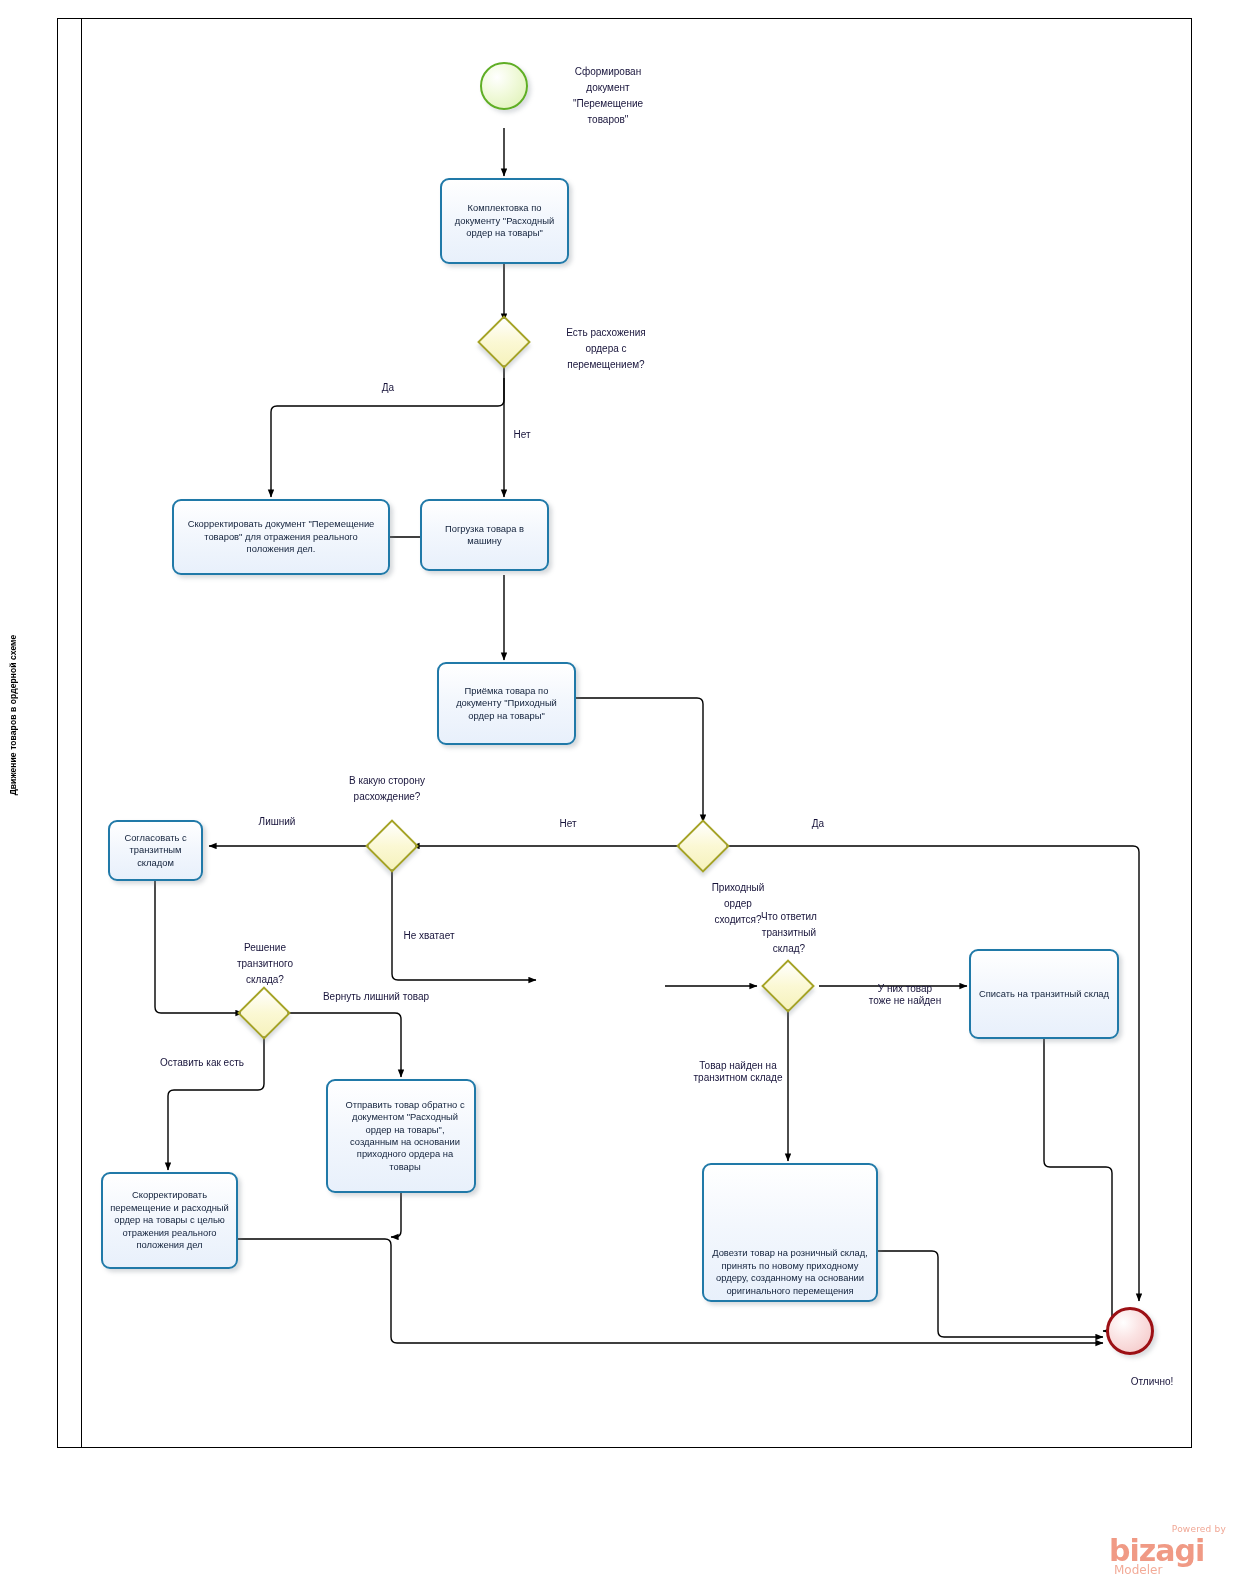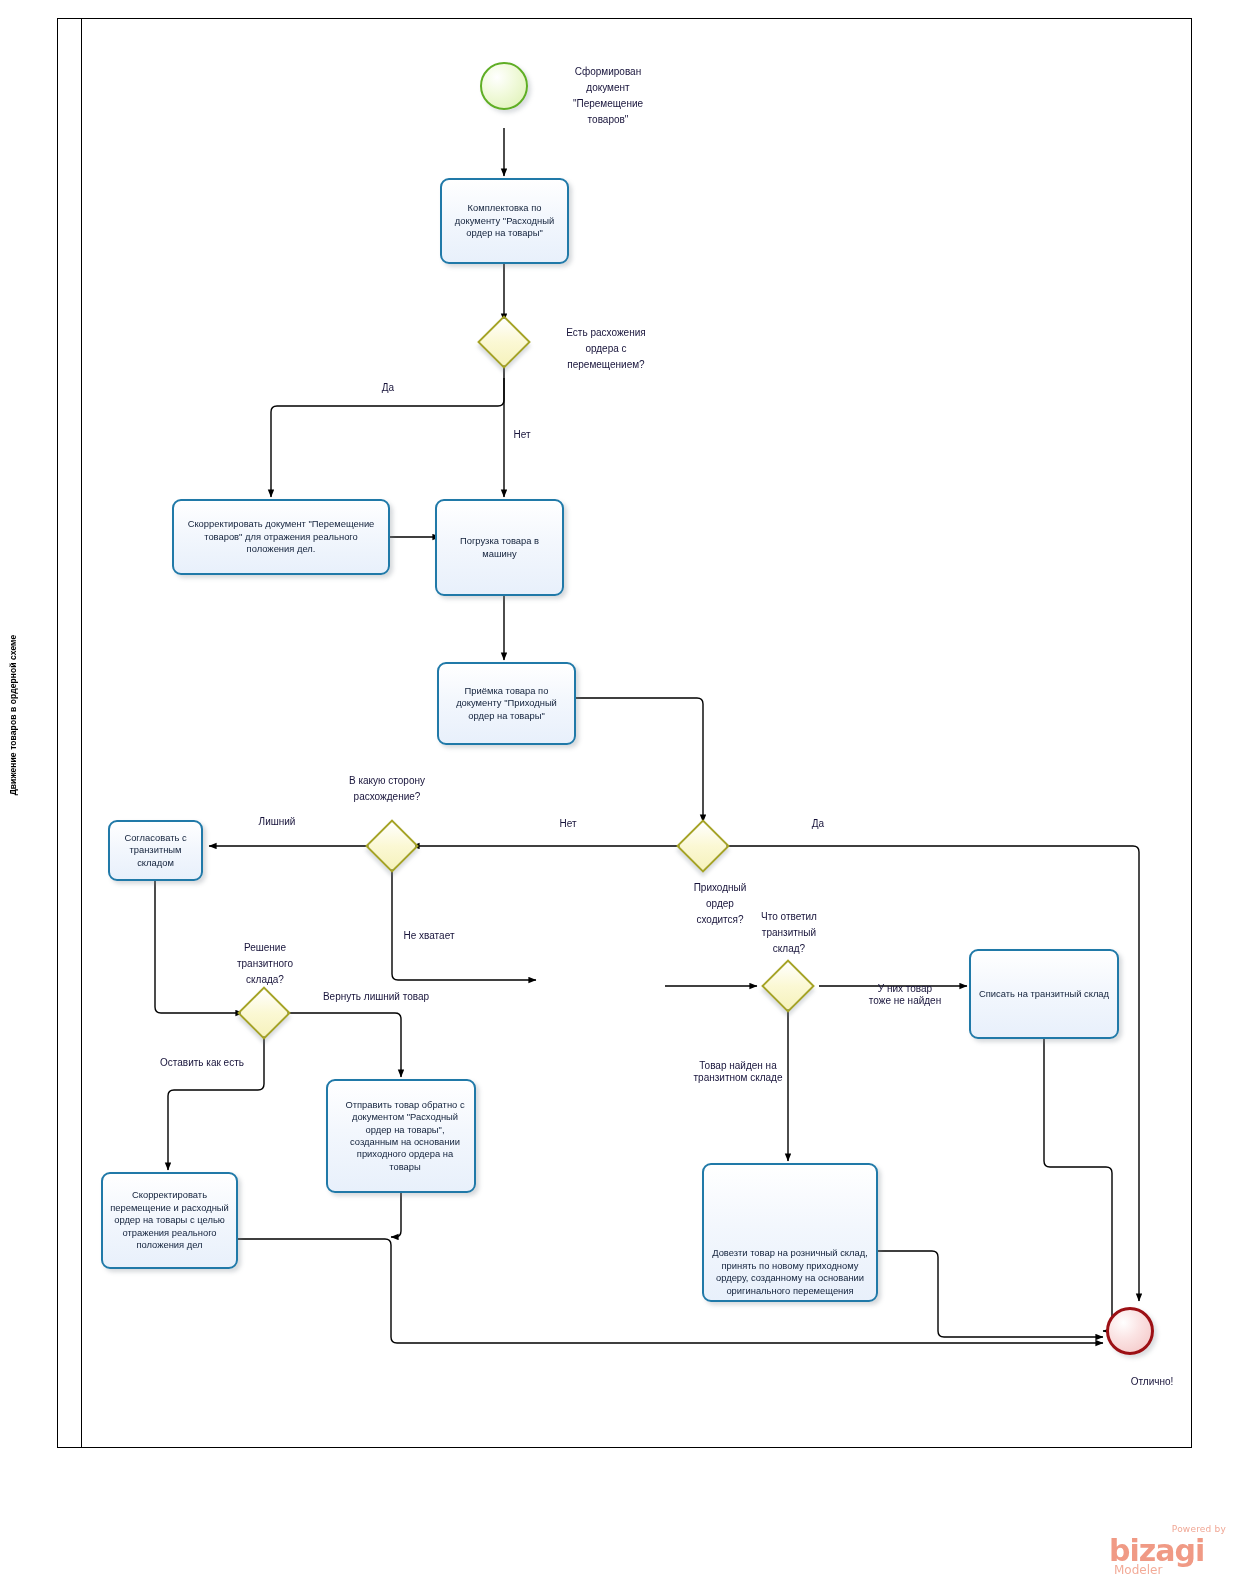--- a/index.html
+++ b/index.html
@@ -244,21 +244,21 @@
 "Расходный ордер на
 товары"</span>
   </div>
 
   <div class="task" style="left:172px; top:499px; width:218px; height:76px;">
     <span>Скорректировать документ
 "Перемещение товаров" для отражения
 реального положения дел.</span>
   </div>
 
-  <div class="task" style="left:435px; top:499px; width:129px; height:97px;">
+  <div class="task" style="left:420px; top:499px; width:129px; height:72px;">
     <span>Погрузка товара в
 машину</span>
   </div>
 
   <div class="task" style="left:437px; top:662px; width:139px; height:83px;">
     <span>Приёмка товара по
 документу "Приходный
 ордер на товары"</span>
   </div>
 
@@ -299,21 +299,21 @@
 созданному на основании
 оригинального перемещения</span>
   </div>
 
   <div class="gateway" style="left:485px; top:323px;"></div>
   <div class="label" style="left:546px; top:325px; width:120px;">Есть расхожения
 ордера с
 перемещением?</div>
 
   <div class="gateway" style="left:684px; top:827px;"></div>
-  <div class="label" style="left:679px; top:880px; width:82px;">Приходный
+  <div class="label" style="left:697px; top:880px; width:82px;">Приходный
 ордер
 сходится?</div>
 
   <div class="gateway" style="left:373px; top:827px;"></div>
   <div class="label" style="left:332px; top:773px; width:110px;">В какую сторону
 расхождение?</div>
 
   <div class="gateway" style="left:769px; top:967px;"></div>
   <div class="label" style="left:744px; top:909px; width:90px;">Что ответил
 транзитный

